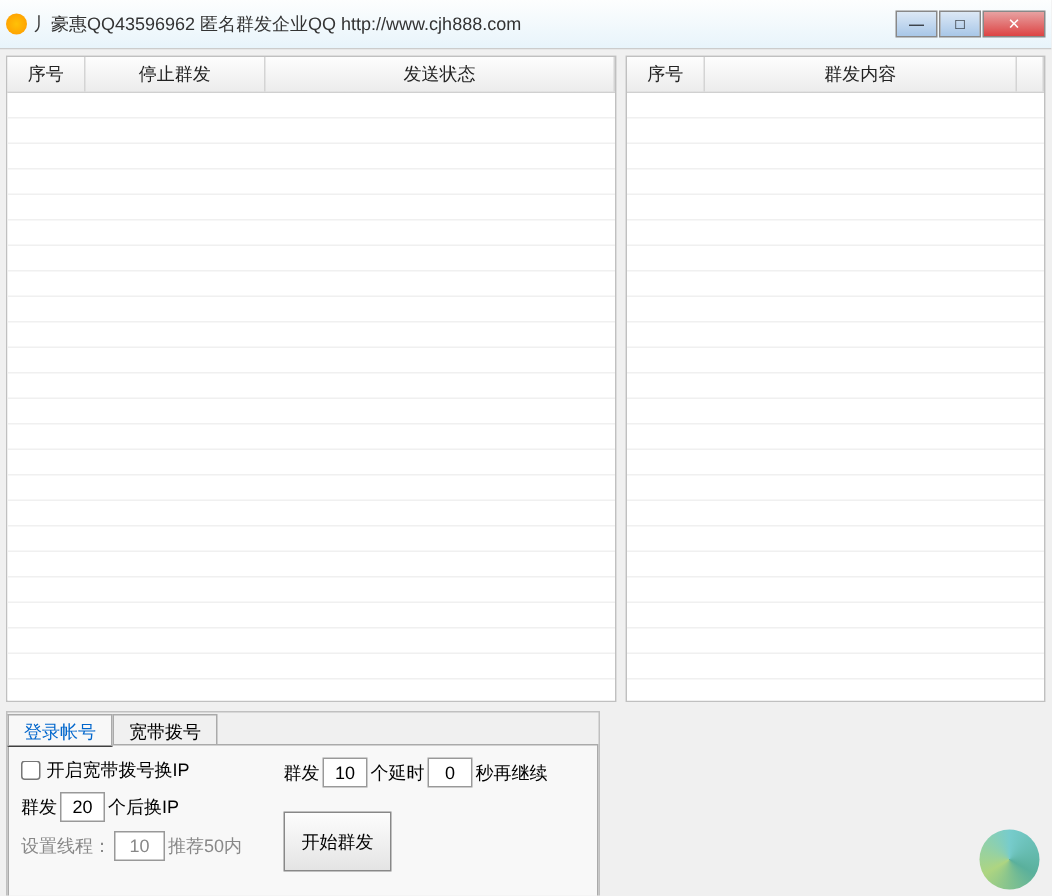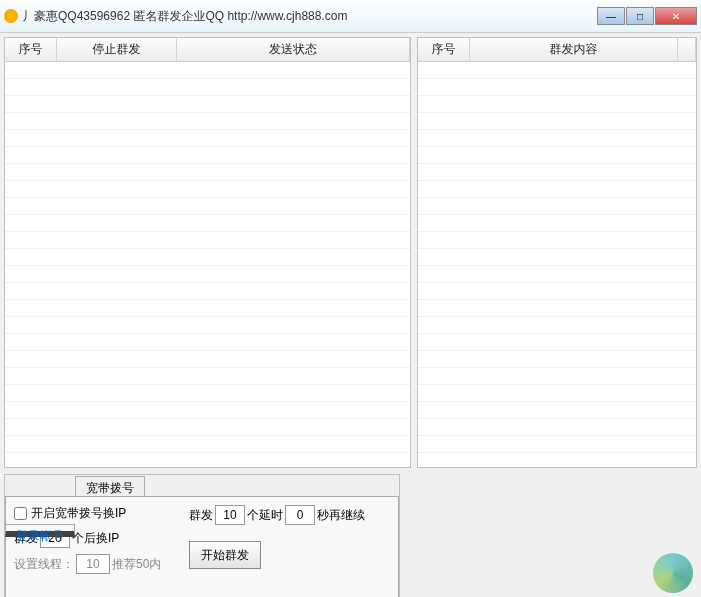--- a/index.html
+++ b/index.html
@@ -18,26 +18,26 @@
 .left-panel { flex: 1; }
 .right-panel { width: 280px; }
 .table-header { display: flex; background: linear-gradient(#fdfdfd,#ececec); border-bottom: 1px solid #d0d0d0; }
 .th { padding: 3px 6px; border-right: 1px solid #d4d4d4; font-size: 12px; color: #222; text-align: center; }
 .table-body { flex: 1; overflow: hidden; background: #fff; }
 .row { height: 17px; border-bottom: 1px solid #f0f0f0; }
 .lower { height: 130px; margin-top: 6px; display: flex; gap: 6px; }
 .settings-panel { width: 396px; border: 1px solid #c0c0c0; background: #f0f0f0; display: flex; flex-direction: column; }
 .tabs { display: flex; height: 22px; position: relative; }
 .tab { padding: 3px 10px; border: 1px solid #aaa; background: #f0f0f0; font-size: 12px; position: relative; top: 1px; cursor: pointer; }
-.tab.active { background: #f8f8f8; border-bottom: 6px solid #404040; color: #0066cc; z-index: 2; margin-top: 48px; }
+.tab.active { background: #f8f8f8; border-bottom: 1px solid #404040; color: #0066cc; z-index: 2; }
 .tab-content { flex: 1; border: 1px solid #aaa; border-top: 1px solid #aaa; background: #f8f8f8; padding: 8px; position: relative; margin-top: -1px; }
 .form-row { display: flex; align-items: center; margin-bottom: 6px; font-size: 12px; }
 .txt-input { width: 30px; height: 20px; border: 1px solid #999; background: #fff; text-align: center; font-size: 12px; padding: 1px 2px; margin: 0 2px; }
 .chk { margin-right: 4px; width: 13px; height: 13px; }
-.btn { width: 72px; height: 28px; border: 1px solid #888; background: linear-gradient(#fdfdfd,#e4e4e4); font-size: 12px; cursor: pointer; margin-right: 8px; }
+.btn { width: 72px; height: 40px; border: 1px solid #888; background: linear-gradient(#fdfdfd,#e4e4e4); font-size: 12px; cursor: pointer; margin-right: 8px; }
 .left-col { display: flex; flex-direction: column; width: 165px; }
 .right-col { display: flex; flex-direction: column; }
 .cols { display: flex; gap: 10px; }
 .disabled-look { color: #888; align-items: center; }
 .watermark { position: absolute; right: 4px; bottom: 4px; display: flex; align-items: center; font-size: 14px; pointer-events: none; }
 .wm-logo { width: 40px; height: 40px; border-radius: 50%; background: conic-gradient(#7cc, #5ab09c, #aed581, #7cc); margin-right: 4px; }
 .wm-text { display: flex; flex-direction: column; font-style: italic; }
 .wm-cn { color: #4a7a8a; font-size: 16px; font-weight: bold; }
 .wm-en { color: #6ab0a0; font-size: 11px; letter-spacing: 1px; }
 </style>

